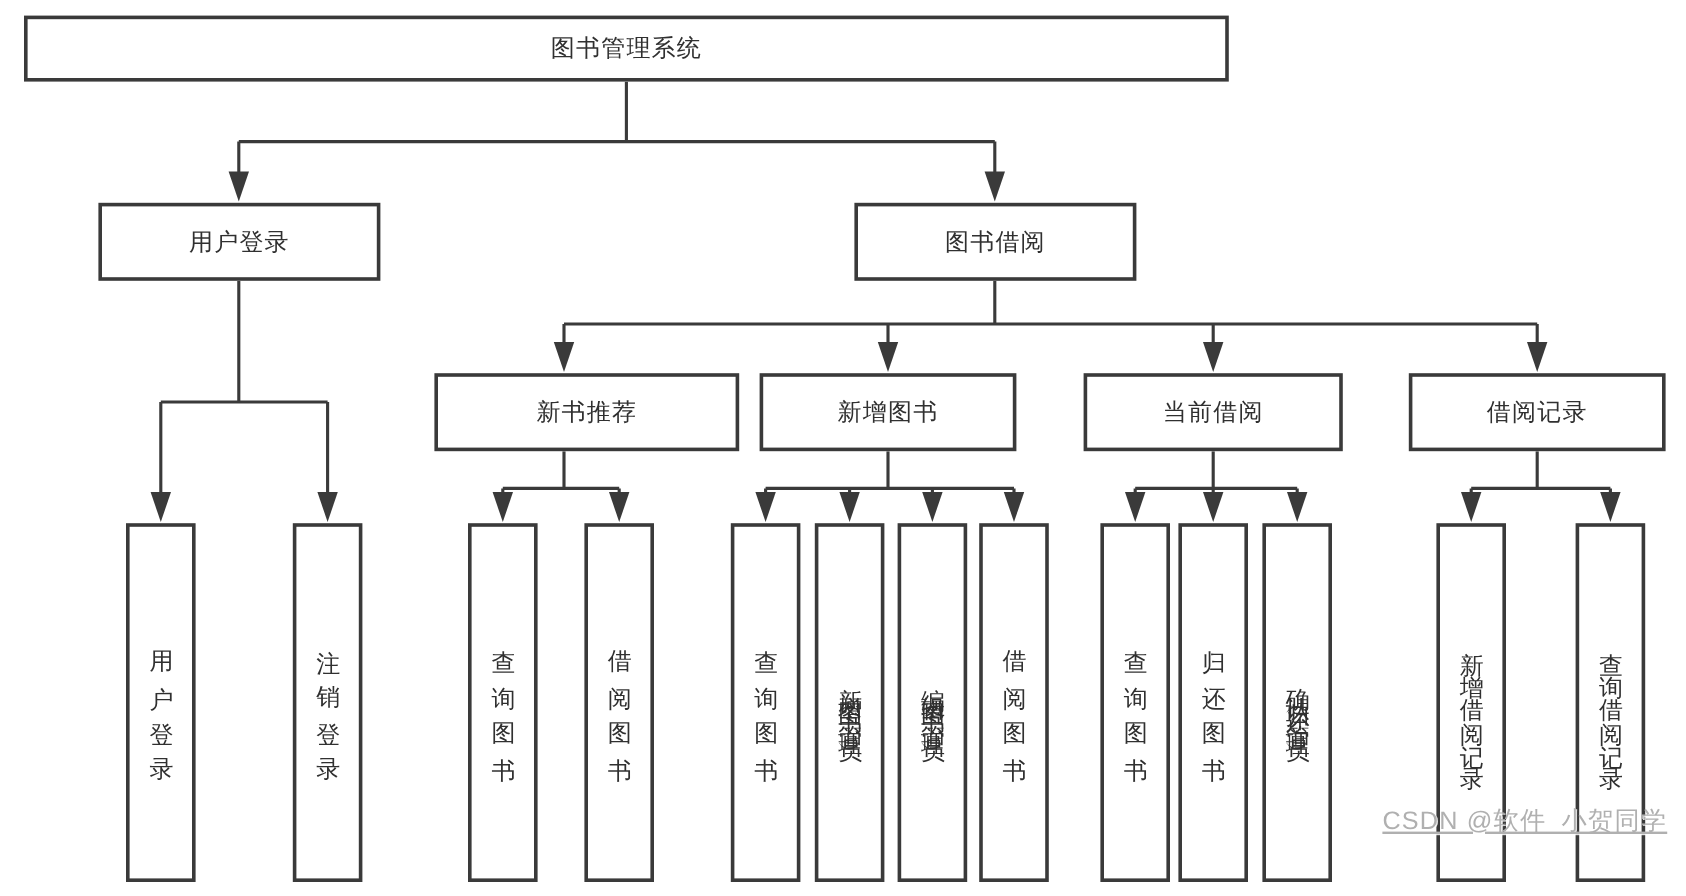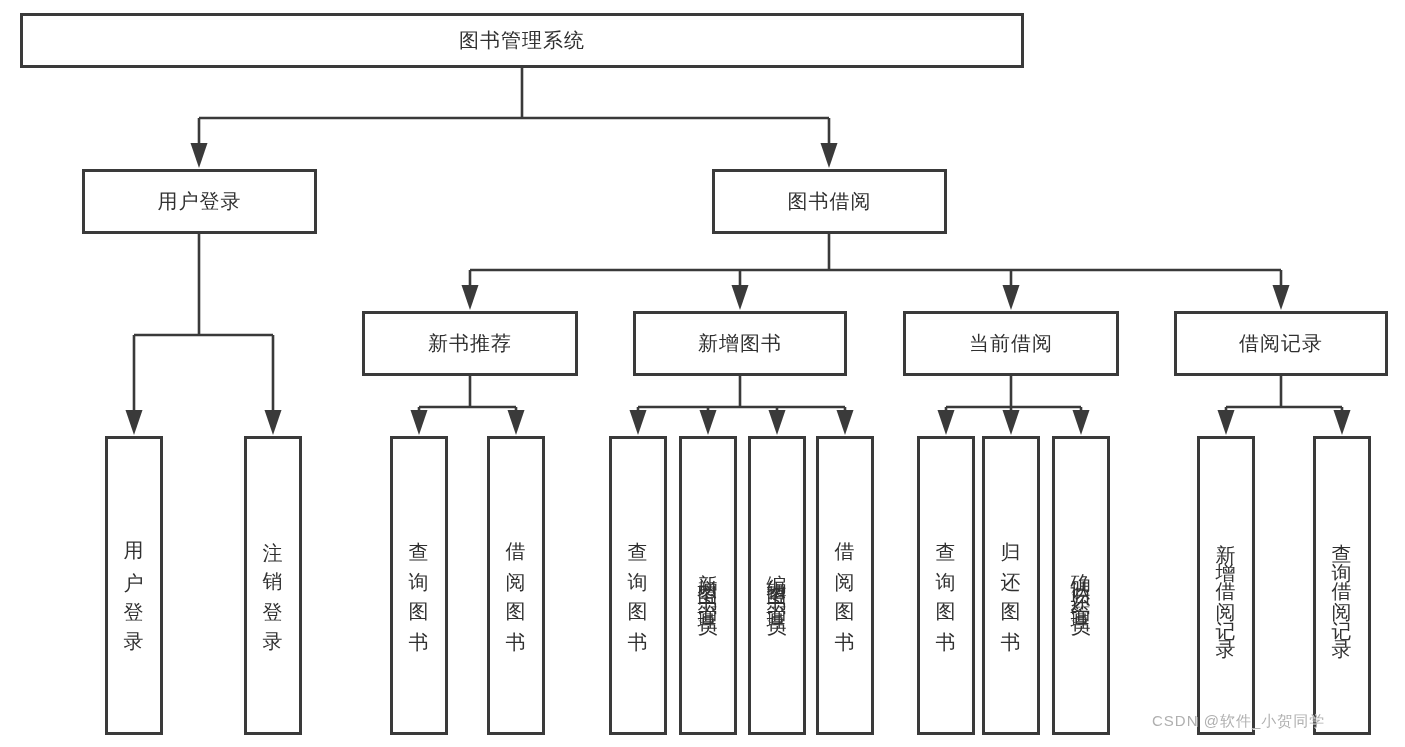--- a/index.html
+++ b/index.html
@@ -33,27 +33,28 @@
     z-index:2;
   }
   .vlabel{
     writing-mode:vertical-rl;
     font-size:20px;line-height:1;
     color:var(--text,#303030);
     white-space:nowrap;
   }
   .watermark{
     position:absolute;
-    left:1152px;top:712px;
-    font-size:15px;
+    left:1152px;top:670px;
+    font-size:21px;
     color:var(--watermark,#b0b0b0);
     text-shadow:1px 1px 0 rgba(255,255,255,0.85);
     letter-spacing:1px;
     z-index:3;
     white-space:nowrap;
+    text-decoration:underline;
   }
 </style>
 </head>
 <body>
 
 <div class="canvas">
 
   <svg id="connectors" width="1405" height="747" viewBox="0 0 1405 747">
     <g>
       <path class="cline" d="M522 68 V118 M199 118 H829 M199 118 V150 M829 118 V150
@@ -91,21 +92,21 @@
     <span class="hlabel">图书管理系统</span>
   </div>
 
   <div class="hbox" style="left:82px;top:169px;width:235px;height:65px">
     <span class="hlabel">用户登录</span>
   </div>
   <div class="hbox" style="left:712px;top:169px;width:235px;height:65px">
     <span class="hlabel">图书借阅</span>
   </div>
 
-  <div class="hbox" style="left:362px;top:311px;width:216px;height:65px">
+  <div class="hbox" style="left:362px;top:311px;width:254px;height:65px">
     <span class="hlabel">新书推荐</span>
   </div>
   <div class="hbox" style="left:633px;top:311px;width:214px;height:65px">
     <span class="hlabel">新增图书</span>
   </div>
   <div class="hbox" style="left:1174px;top:311px;width:214px;height:65px">
     <span class="hlabel">借阅记录</span>
   </div>
   <div class="hbox" style="left:903px;top:311px;width:216px;height:65px">
     <span class="hlabel">当前借阅</span>

